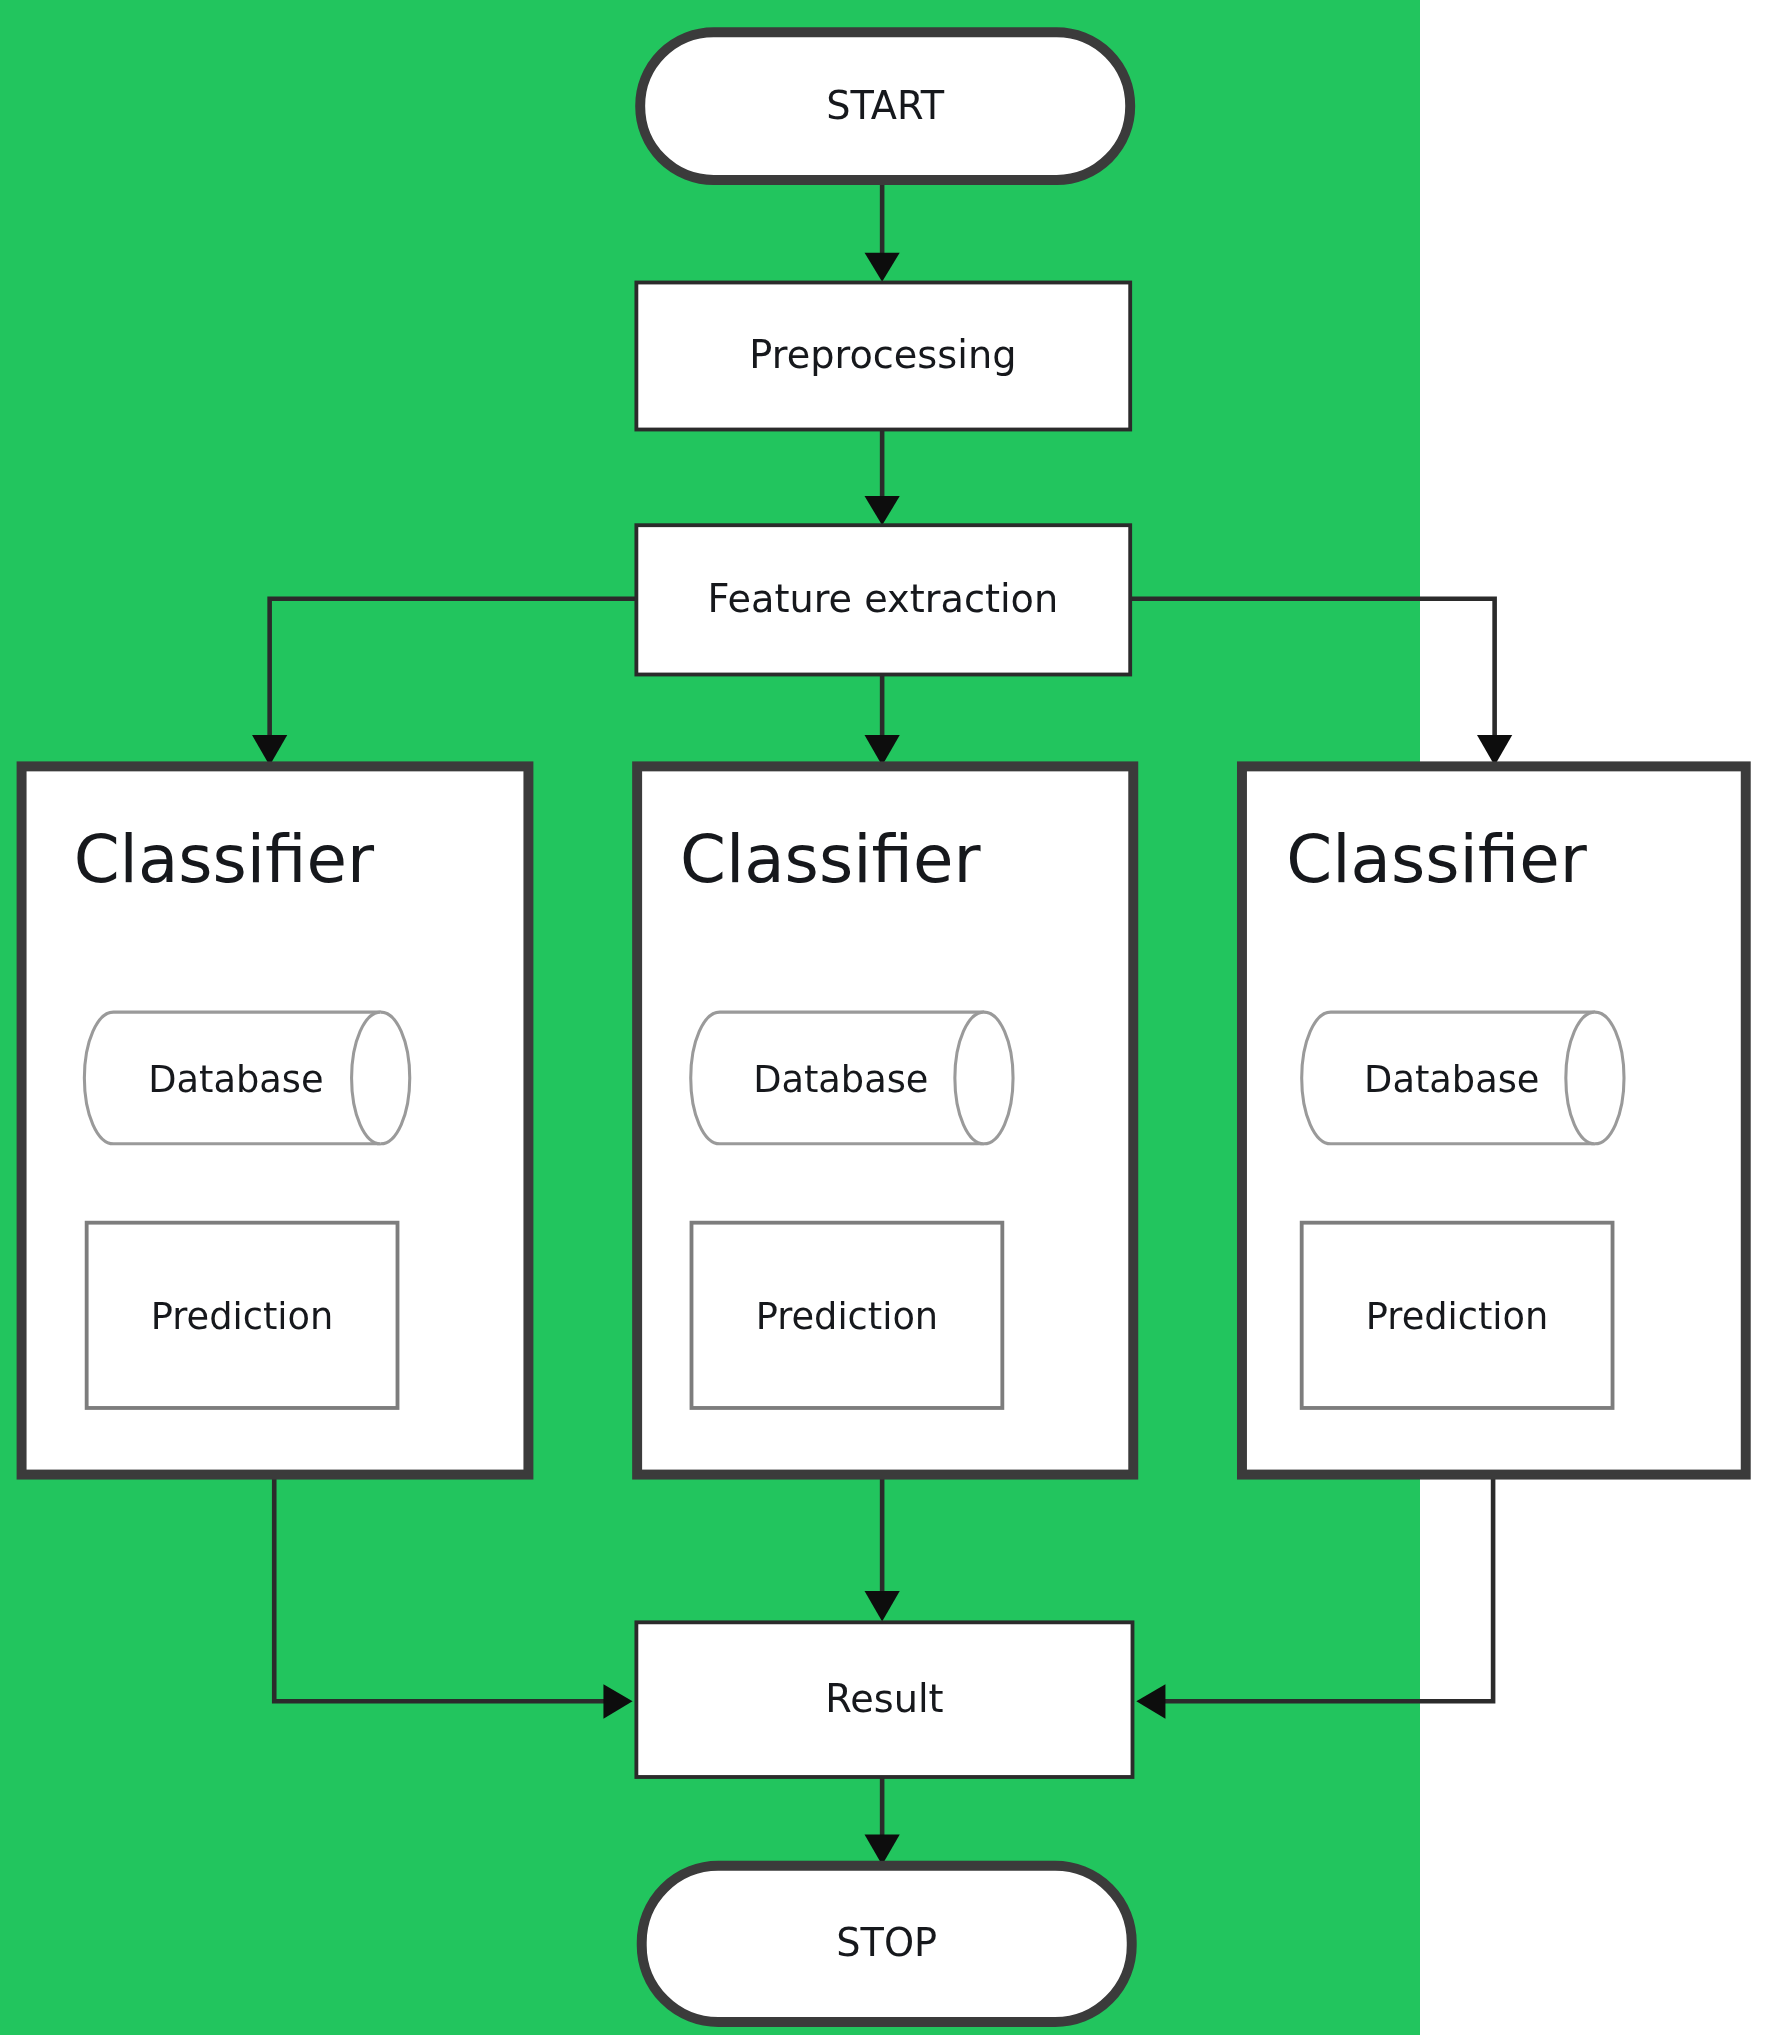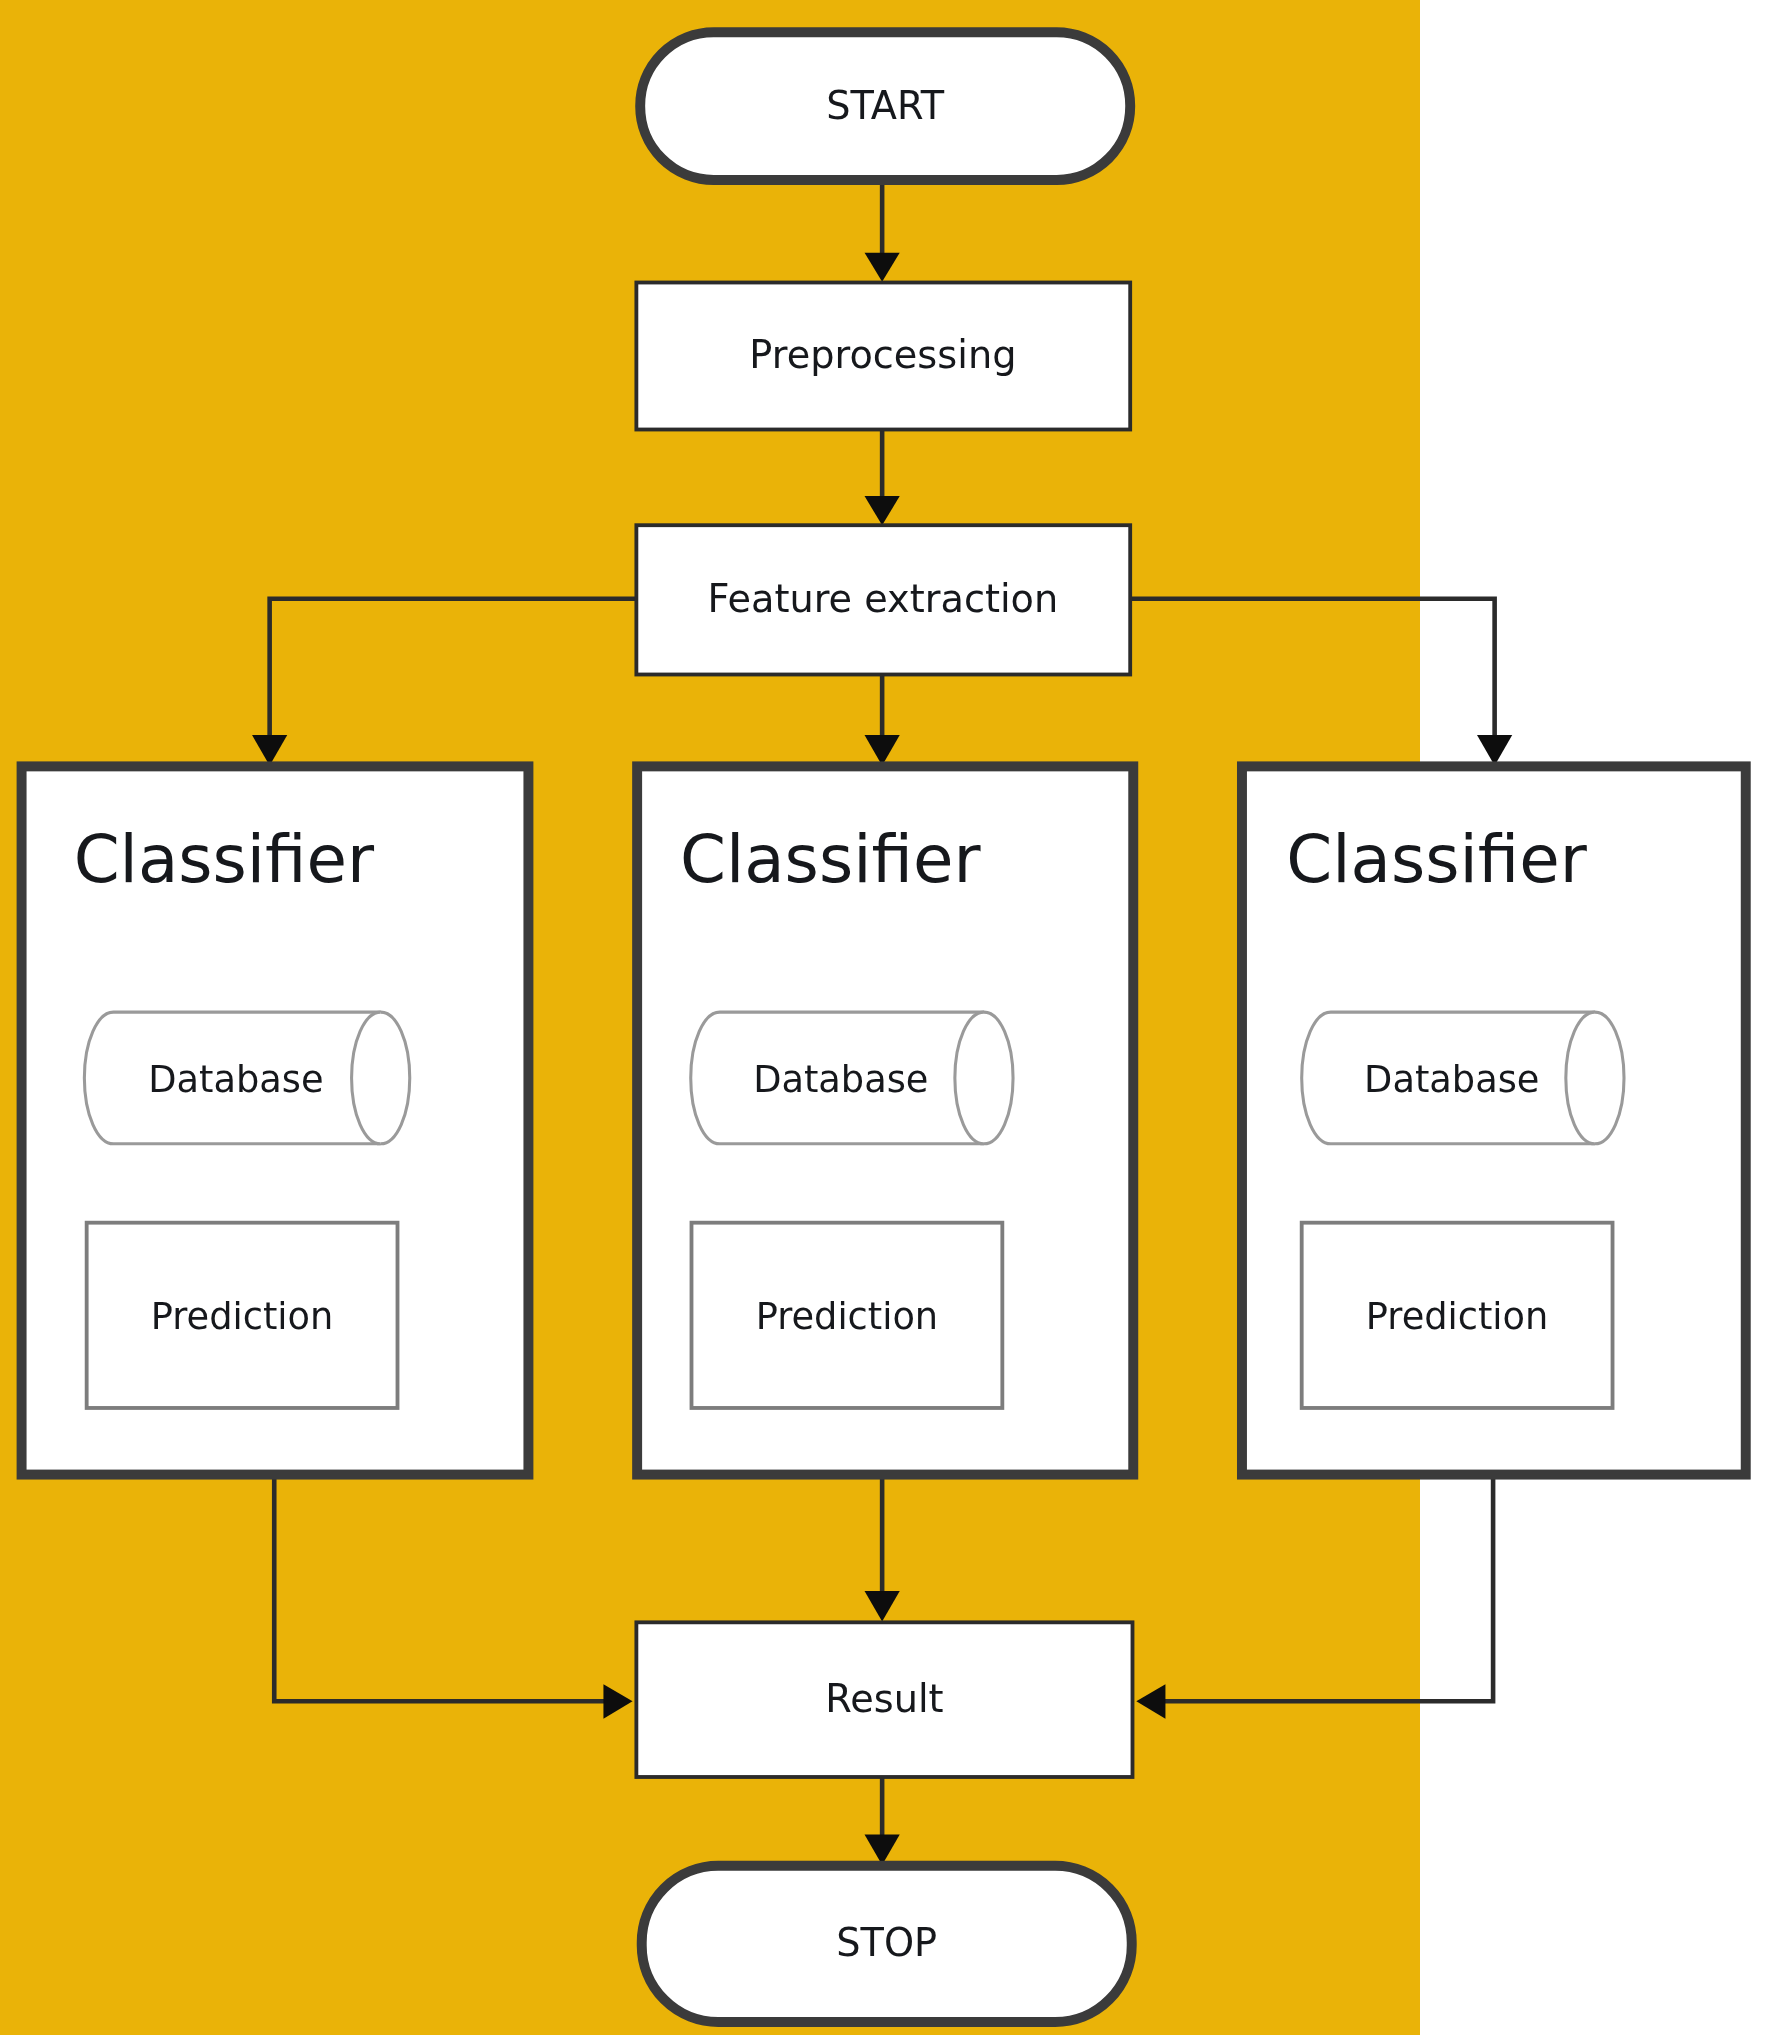--- a/index.html
+++ b/index.html
@@ -10,21 +10,21 @@
   body {
     width: 1788px;
     height: 2035px;
     font-family: "DejaVu Sans", sans-serif;
     overflow: hidden;
   }
   #flow-root {
     position: relative;
     width: 1420px;
     height: 2035px;
-    background: #eab308;
+    background: #22c55e;
   }
   svg#flow-svg {
     position: absolute;
     top: 0; left: 0;
     width: 1788px;
     height: 2035px;
     display: block;
   }
   .node-label {
     font-family: "DejaVu Sans", sans-serif;

